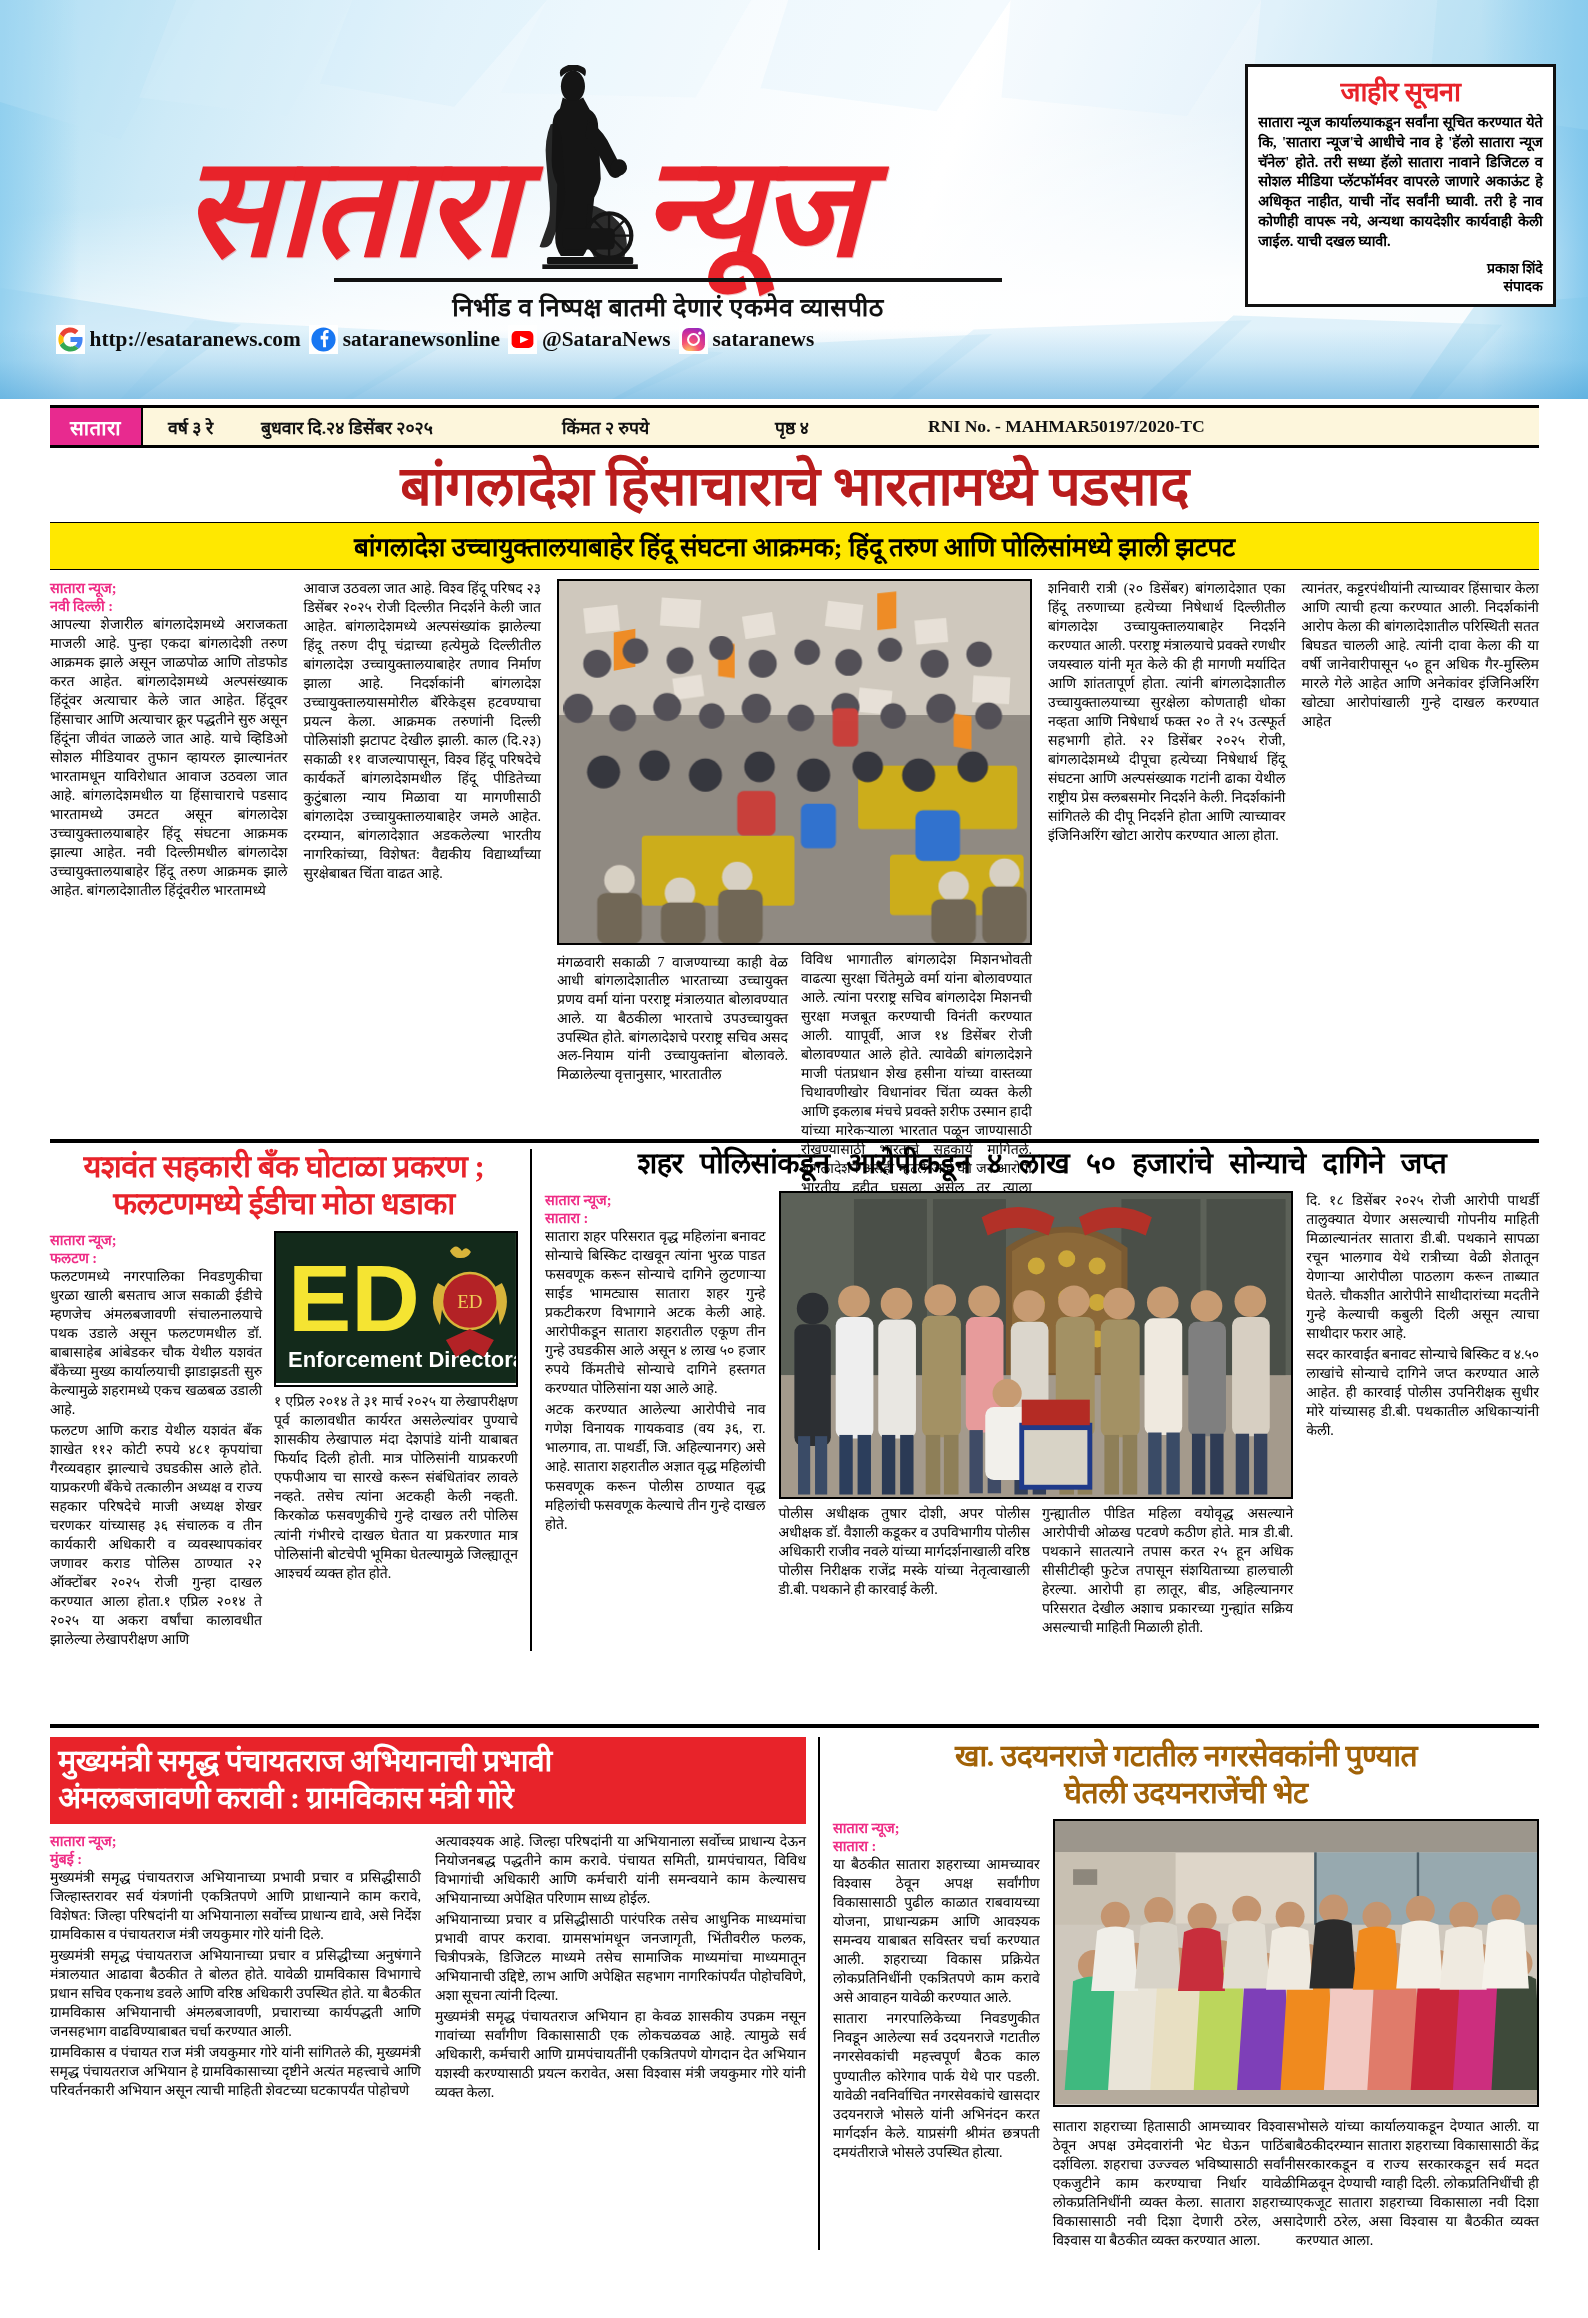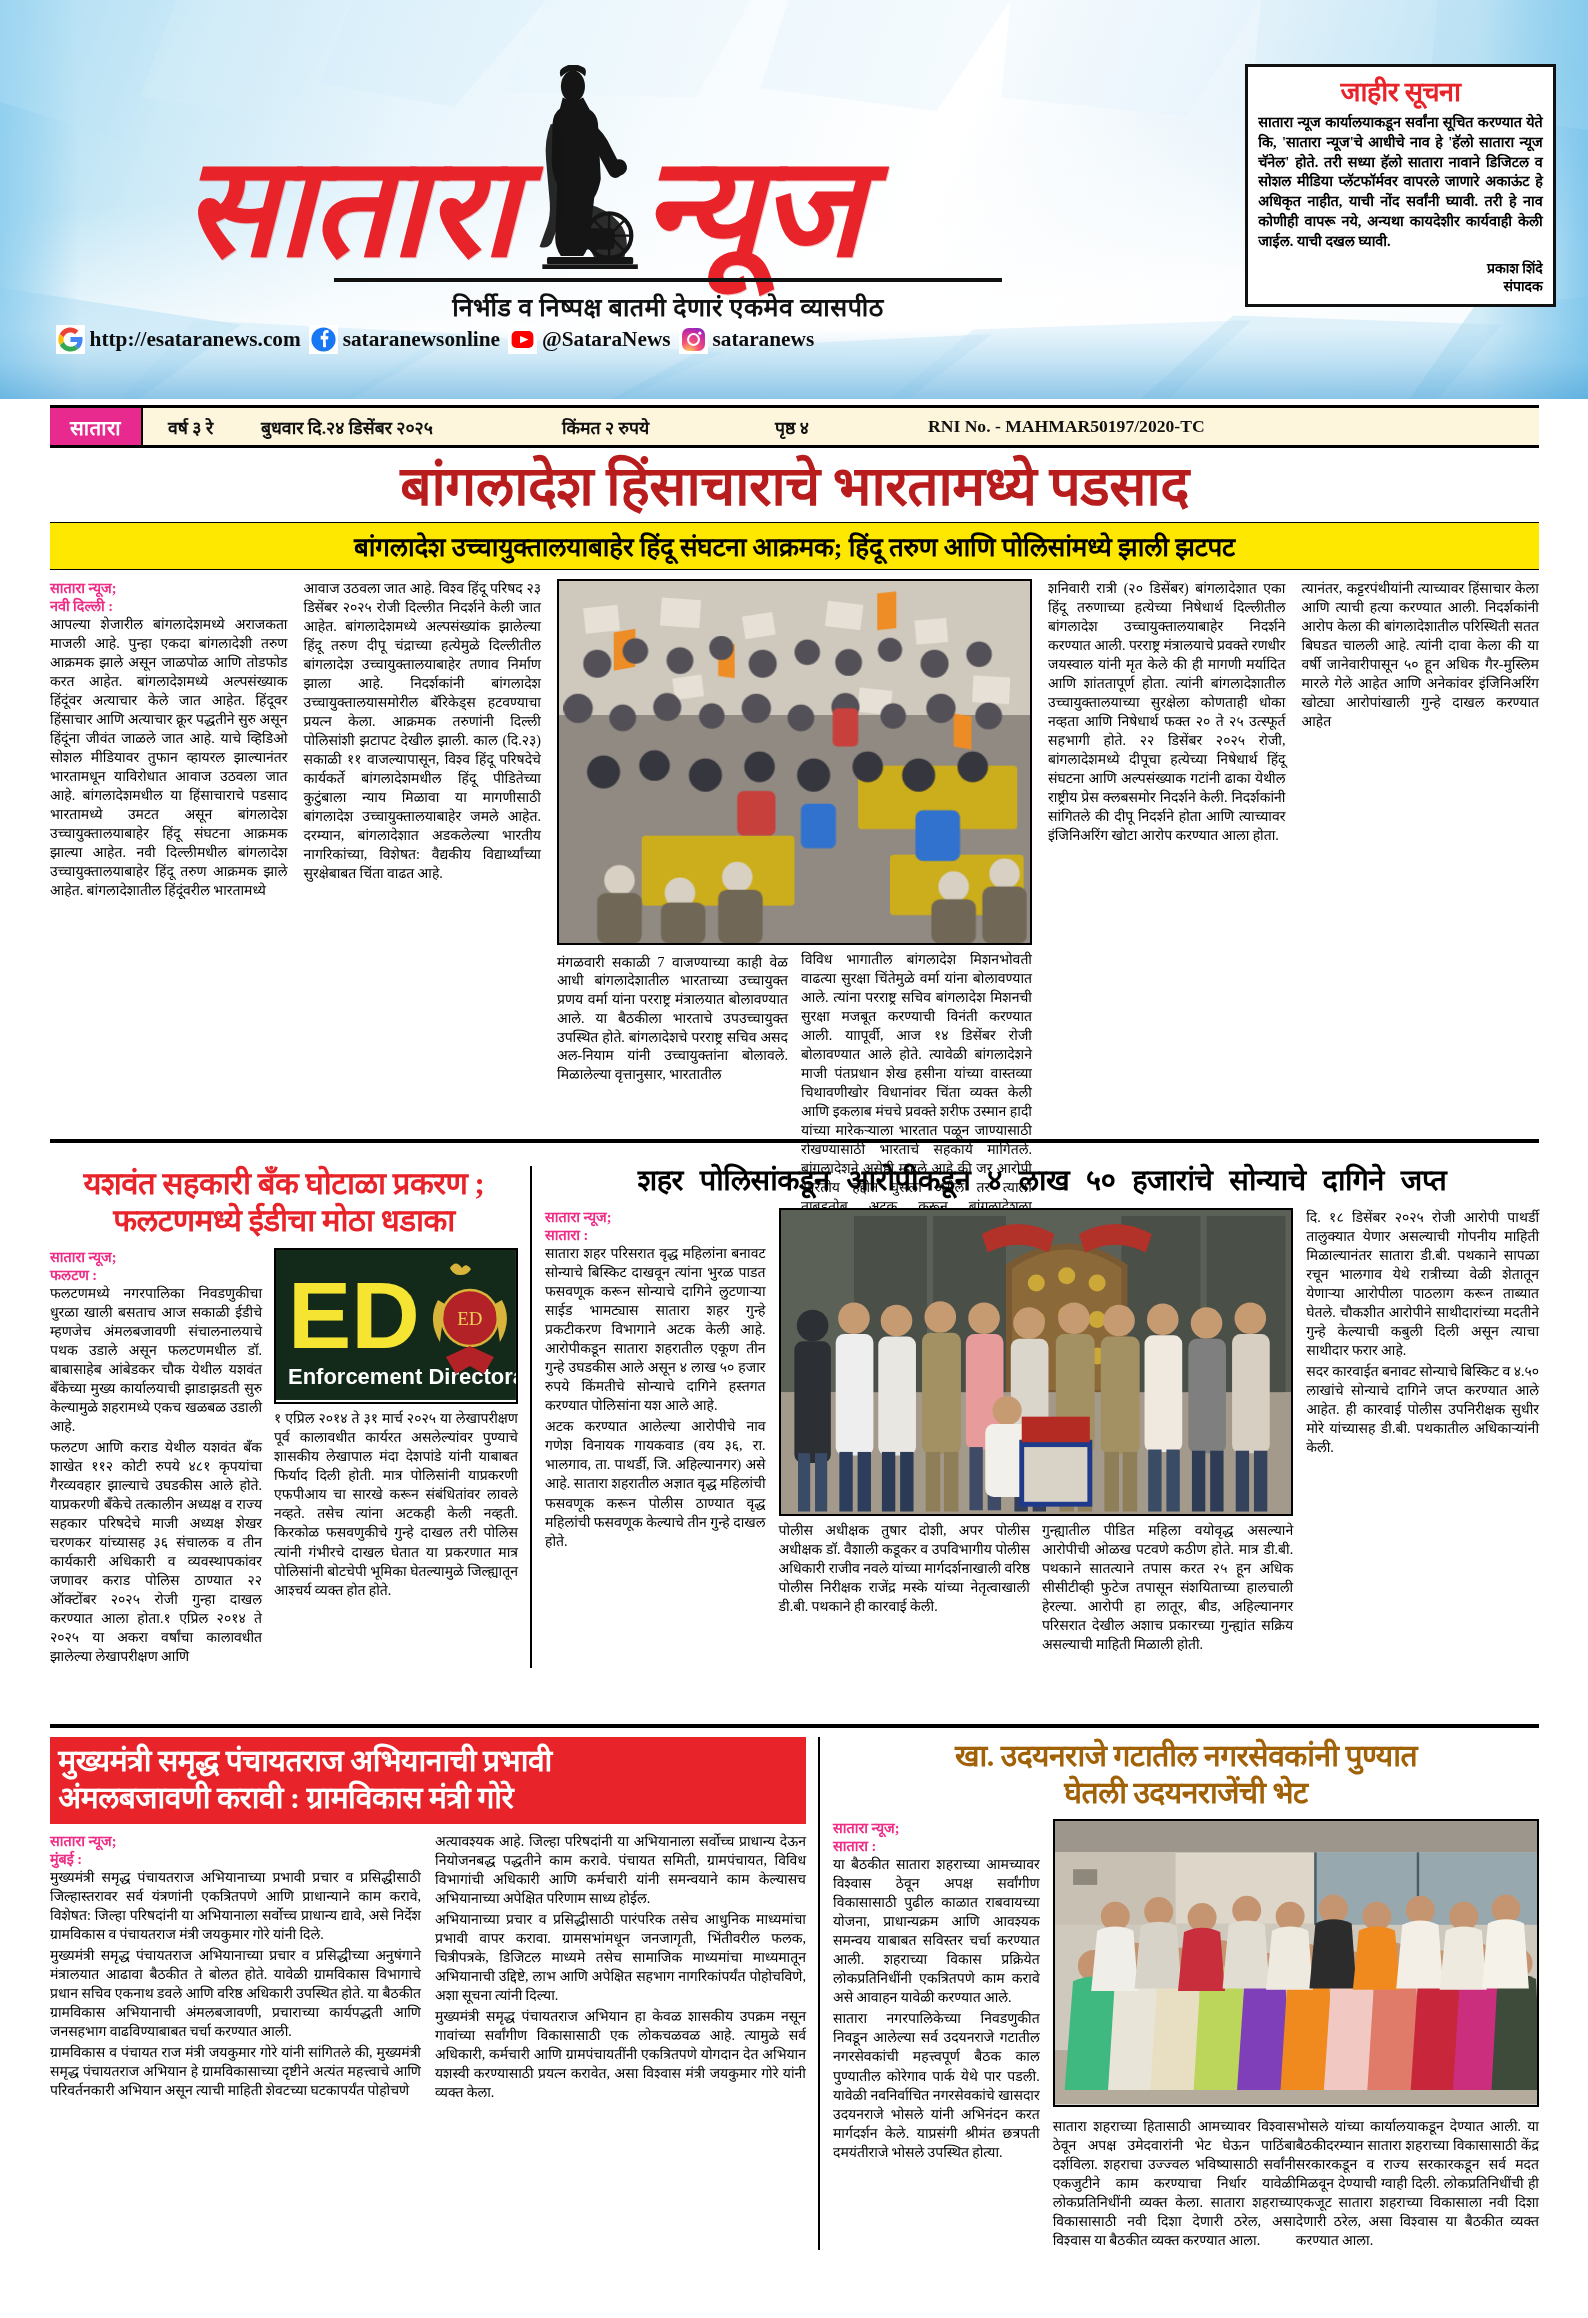--- a/index.html
+++ b/index.html
@@ -518,21 +518,21 @@
       </div>
 
       <div class="col">
         <div class="body-txt">त्यानंतर, कट्टरपंथीयांनी त्याच्यावर हिंसाचार केला आणि त्याची हत्या करण्यात आली. निदर्शकांनी आरोप केला की बांगलादेशातील परिस्थिती सतत बिघडत चालली आहे. त्यांनी दावा केला की या वर्षी जानेवारीपासून ५० हून अधिक गैर-मुस्लिम मारले गेले आहेत आणि अनेकांवर इंजिनिअरिंग खोट्या आरोपांखाली गुन्हे दाखल करण्यात आहेत</div>
       </div>
     </div>
   </section>
 
   <section class="sec2">
     <hr class="hr-thick">
-    <div class="sec2-split" style="margin-top:23px;">
+    <div class="sec2-split" style="margin-top:6px;">
 
       <div class="sec2-left">
         <h2 class="hl-red-lines">
           <span>यशवंत सहकारी बँक घोटाळा प्रकरण ;</span><br>
           <span>फलटणमध्ये ईडीचा मोठा धडाका</span>
         </h2>
         <div class="cols" style="margin-top:8.3px;gap:12px;">
           <div class="col" style="flex:1 1 0;">
             <div class="body-txt">
               <span class="dateline">सातारा न्यूज;</span>

